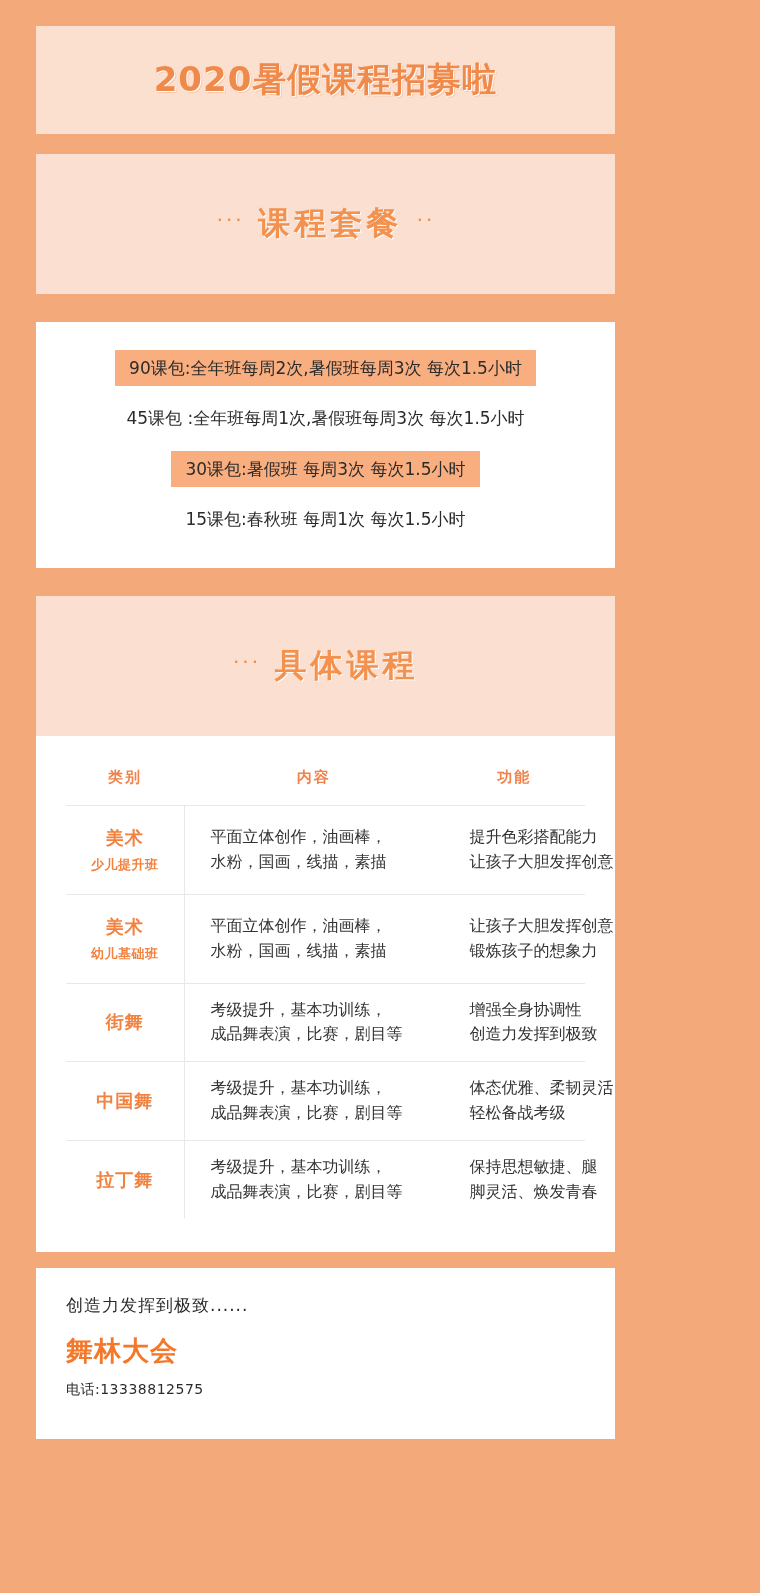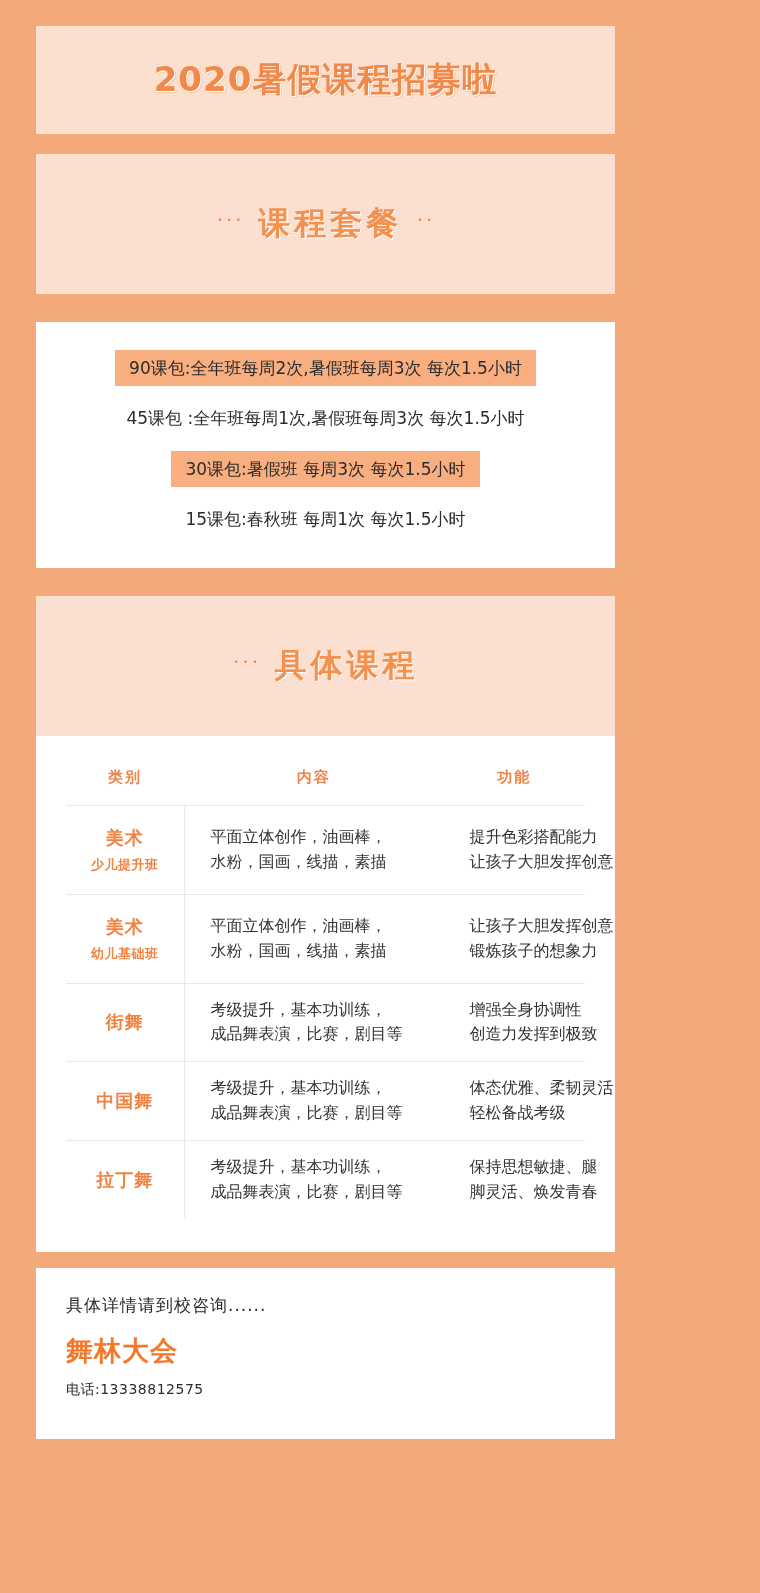--- a/index.html
+++ b/index.html
@@ -305,18 +305,18 @@
           </td>
         </tr>
 
       </tbody>
     </table>
   </div>
 
   <div class="gap-16"></div>
 
   <div class="footer">
-    <div class="note">具体详情请到校咨询......</div>
+    <div class="note">创造力发挥到极致......</div>
     <div class="brand">舞林大会</div>
     <div class="contact">电话:13338812575</div>
   </div>
 
 </div>
 
 </body></html>

